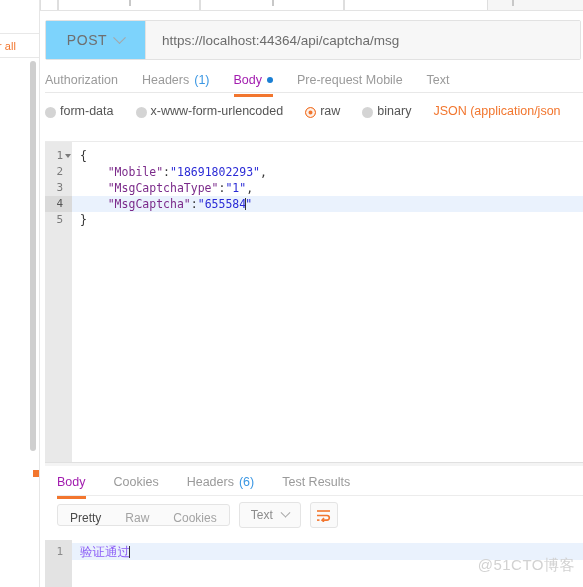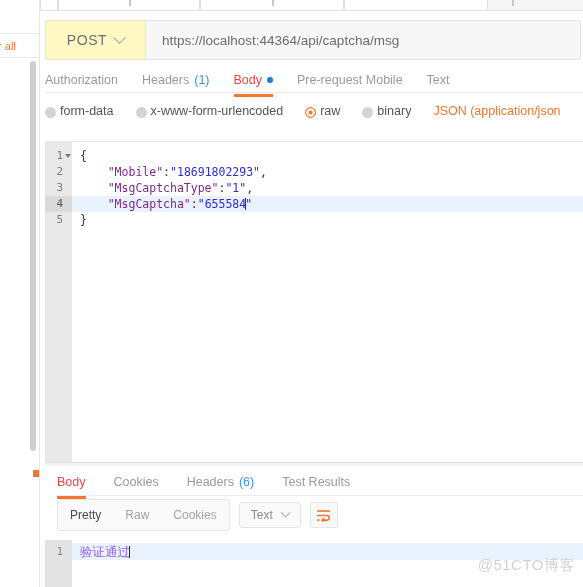--- a/index.html
+++ b/index.html
@@ -135,21 +135,21 @@
     border: 1px solid #e2e2e2;
     background: #f7f7f7;
     border-radius: 2px;
   }
   .method-sel {
     width: 100px;
     display: flex;
     align-items: center;
     justify-content: center;
     gap: 8px;
-    background: #fef9c3;
+    background: #7dd3fc;
     border-right: 1px solid #e2e2e2;
     color: #6f6f6f;
     font-size: 14px;
     letter-spacing: .6px;
     cursor: pointer;
   }
   .chev {
     display: inline-block;
     width: 9px; height: 9px;
     border-right: 1.6px solid #a6a6a6;
@@ -181,21 +181,21 @@
     position: relative;
     height: 33px;
     display: flex;
     align-items: center;
     gap: 5px;
     margin-right: 24px;
     font-size: 12.5px;
     color: #9a9a9a;
     cursor: pointer;
   }
-  .rtab.active { color: #ef4444; }
+  .rtab.active { color: #a21caf; }
   .rtab.active:after {
     content: "";
     position: absolute;
     left: 0; right: 0; bottom: 0;
     height: 2.5px;
     background: #f2762e;
   }
   .count-blue { color: #3b97e3; }
   .blue-dot {
     width: 6px; height: 6px;
@@ -326,21 +326,22 @@
     align-items: center;
     gap: 9px;
     padding-left: 12px;
   }
   .seg {
     display: flex;
     border: 1px solid #e4e4e4;
     border-radius: 3px;
     background: #fafafa;
     overflow: hidden;
-    height: 32px;
+    height: 22px;
+    align-items: flex-end;
   }
   .seg div {
     padding: 0 12px;
     display: flex; align-items: center;
     font-size: 12px;
     color: #a3a3a3;
     cursor: pointer;
   }
   .seg div.active { color: #4a4a4a; }
   .dd {

